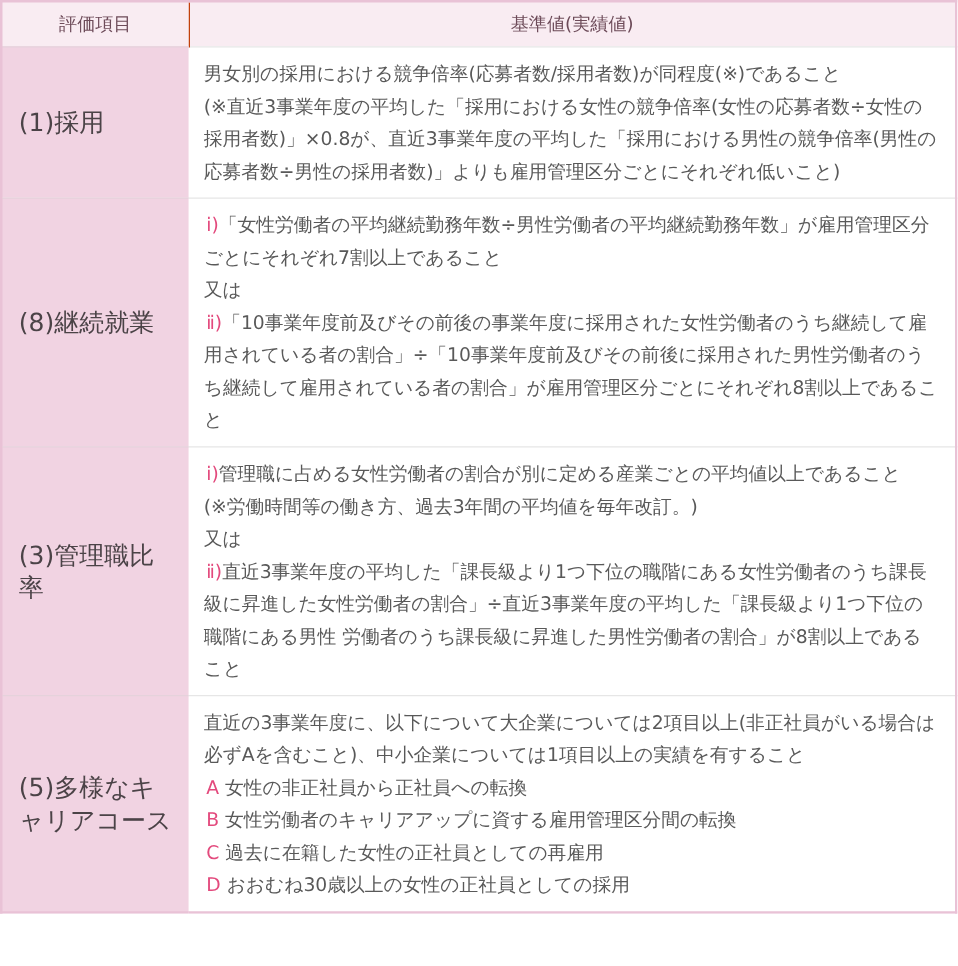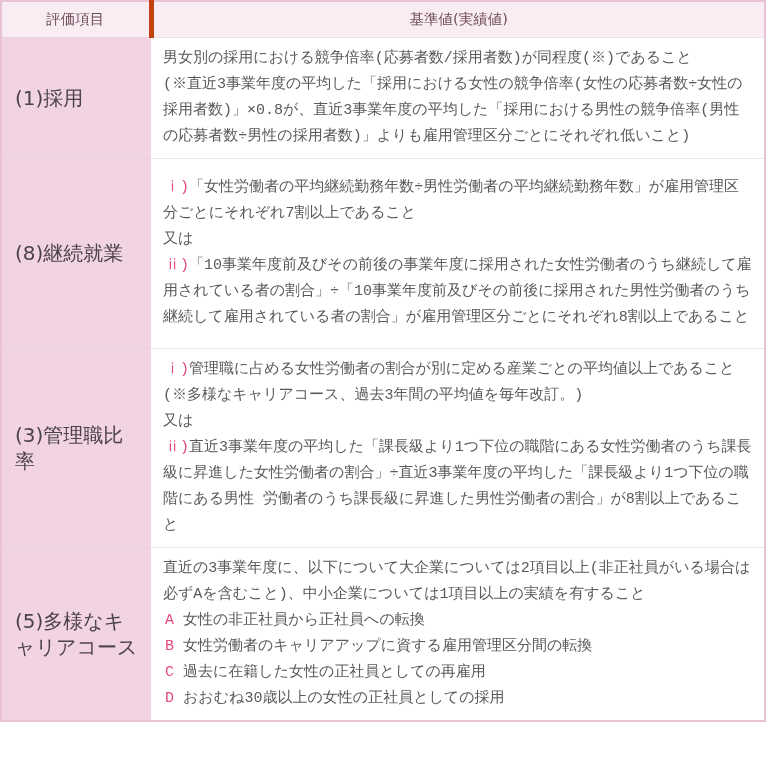--- a/index.html
+++ b/index.html
@@ -29,42 +29,41 @@
   col.c-criteria{width:614px;}
   thead th{
     background:var(--header-bg);
     color:var(--header-text);
     font-size:14.5px;
     font-weight:400;
     text-align:center;
     height:36px;
     padding:6px 4px;
   }
-  thead th.h-criteria{border-left:5px solid #c2410c;}
+  thead th.h-criteria{border-left:1px solid #c2410c;}
   tbody th.item-cell{
     background:var(--item-col-bg);
     color:var(--item-text);
     font-size:20px;
     font-weight:400;
     text-align:left;
     vertical-align:middle;
     padding:8px 10px 8px 13px;
     line-height:26px;
     border-top:1px solid var(--divider-pink);
   }
   tbody td.criteria-cell{
     background:#ffffff;
     color:var(--body-text);
     font-size:15px;
     vertical-align:middle;
     padding:8px 12px;
     line-height:26px;
     border-top:1px solid var(--divider-gray);
     word-break:break-all;
-    font-family:Liberation Mono, monospace;
   }
   .criteria-line{min-height:26px;}
   .marker{color:var(--accent-pink);padding-left:2px;}
   tr.row-0 .criteria-cell{height:120px;}
   tr.row-1 .criteria-cell{height:190px;}
   tr.row-2 .criteria-cell{height:72px;}
   tr.row-3 .criteria-cell{height:183px;}
   tr.row-4 .criteria-cell{height:168px;}
 </style>
 </head>
@@ -97,21 +96,21 @@
           <div class="criteria-line">又は</div>
           <div class="criteria-line"><span class="marker">ⅱ)</span>「10事業年度前及びその前後の事業年度に採用された女性労働者のうち継続して雇用されている者の割合」÷「10事業年度前及びその前後に採用された男性労働者のうち継続して雇用されている者の割合」が雇用管理区分ごとにそれぞれ8割以上であること</div>
         </td>
   </tr>
 
 
   <tr class="row-3">
     <th class="item-cell">(3)管理職比率</th>
     <td class="criteria-cell">
           <div class="criteria-line"><span class="marker">ⅰ)</span>管理職に占める女性労働者の割合が別に定める産業ごとの平均値以上であること</div>
-          <div class="criteria-line">(※多様なキャリアコース、過去3年間の平均値を毎年改訂。)</div>
+          <div class="criteria-line">(※労働時間等の働き方、過去3年間の平均値を毎年改訂。)</div>
           <div class="criteria-line">又は</div>
           <div class="criteria-line"><span class="marker">ⅱ)</span>直近3事業年度の平均した「課長級より1つ下位の職階にある女性労働者のうち課長級に昇進した女性労働者の割合」÷直近3事業年度の平均した「課長級より1つ下位の職階にある男性 労働者のうち課長級に昇進した男性労働者の割合」が8割以上であること</div>
         </td>
   </tr>
 
   <tr class="row-4">
     <th class="item-cell">(5)多様なキャリアコース</th>
     <td class="criteria-cell">
           <div class="criteria-line">直近の3事業年度に、以下について大企業については2項目以上(非正社員がいる場合は必ずAを含むこと)、中小企業については1項目以上の実績を有すること</div>
           <div class="criteria-line"><span class="marker">A</span> 女性の非正社員から正社員への転換</div>

